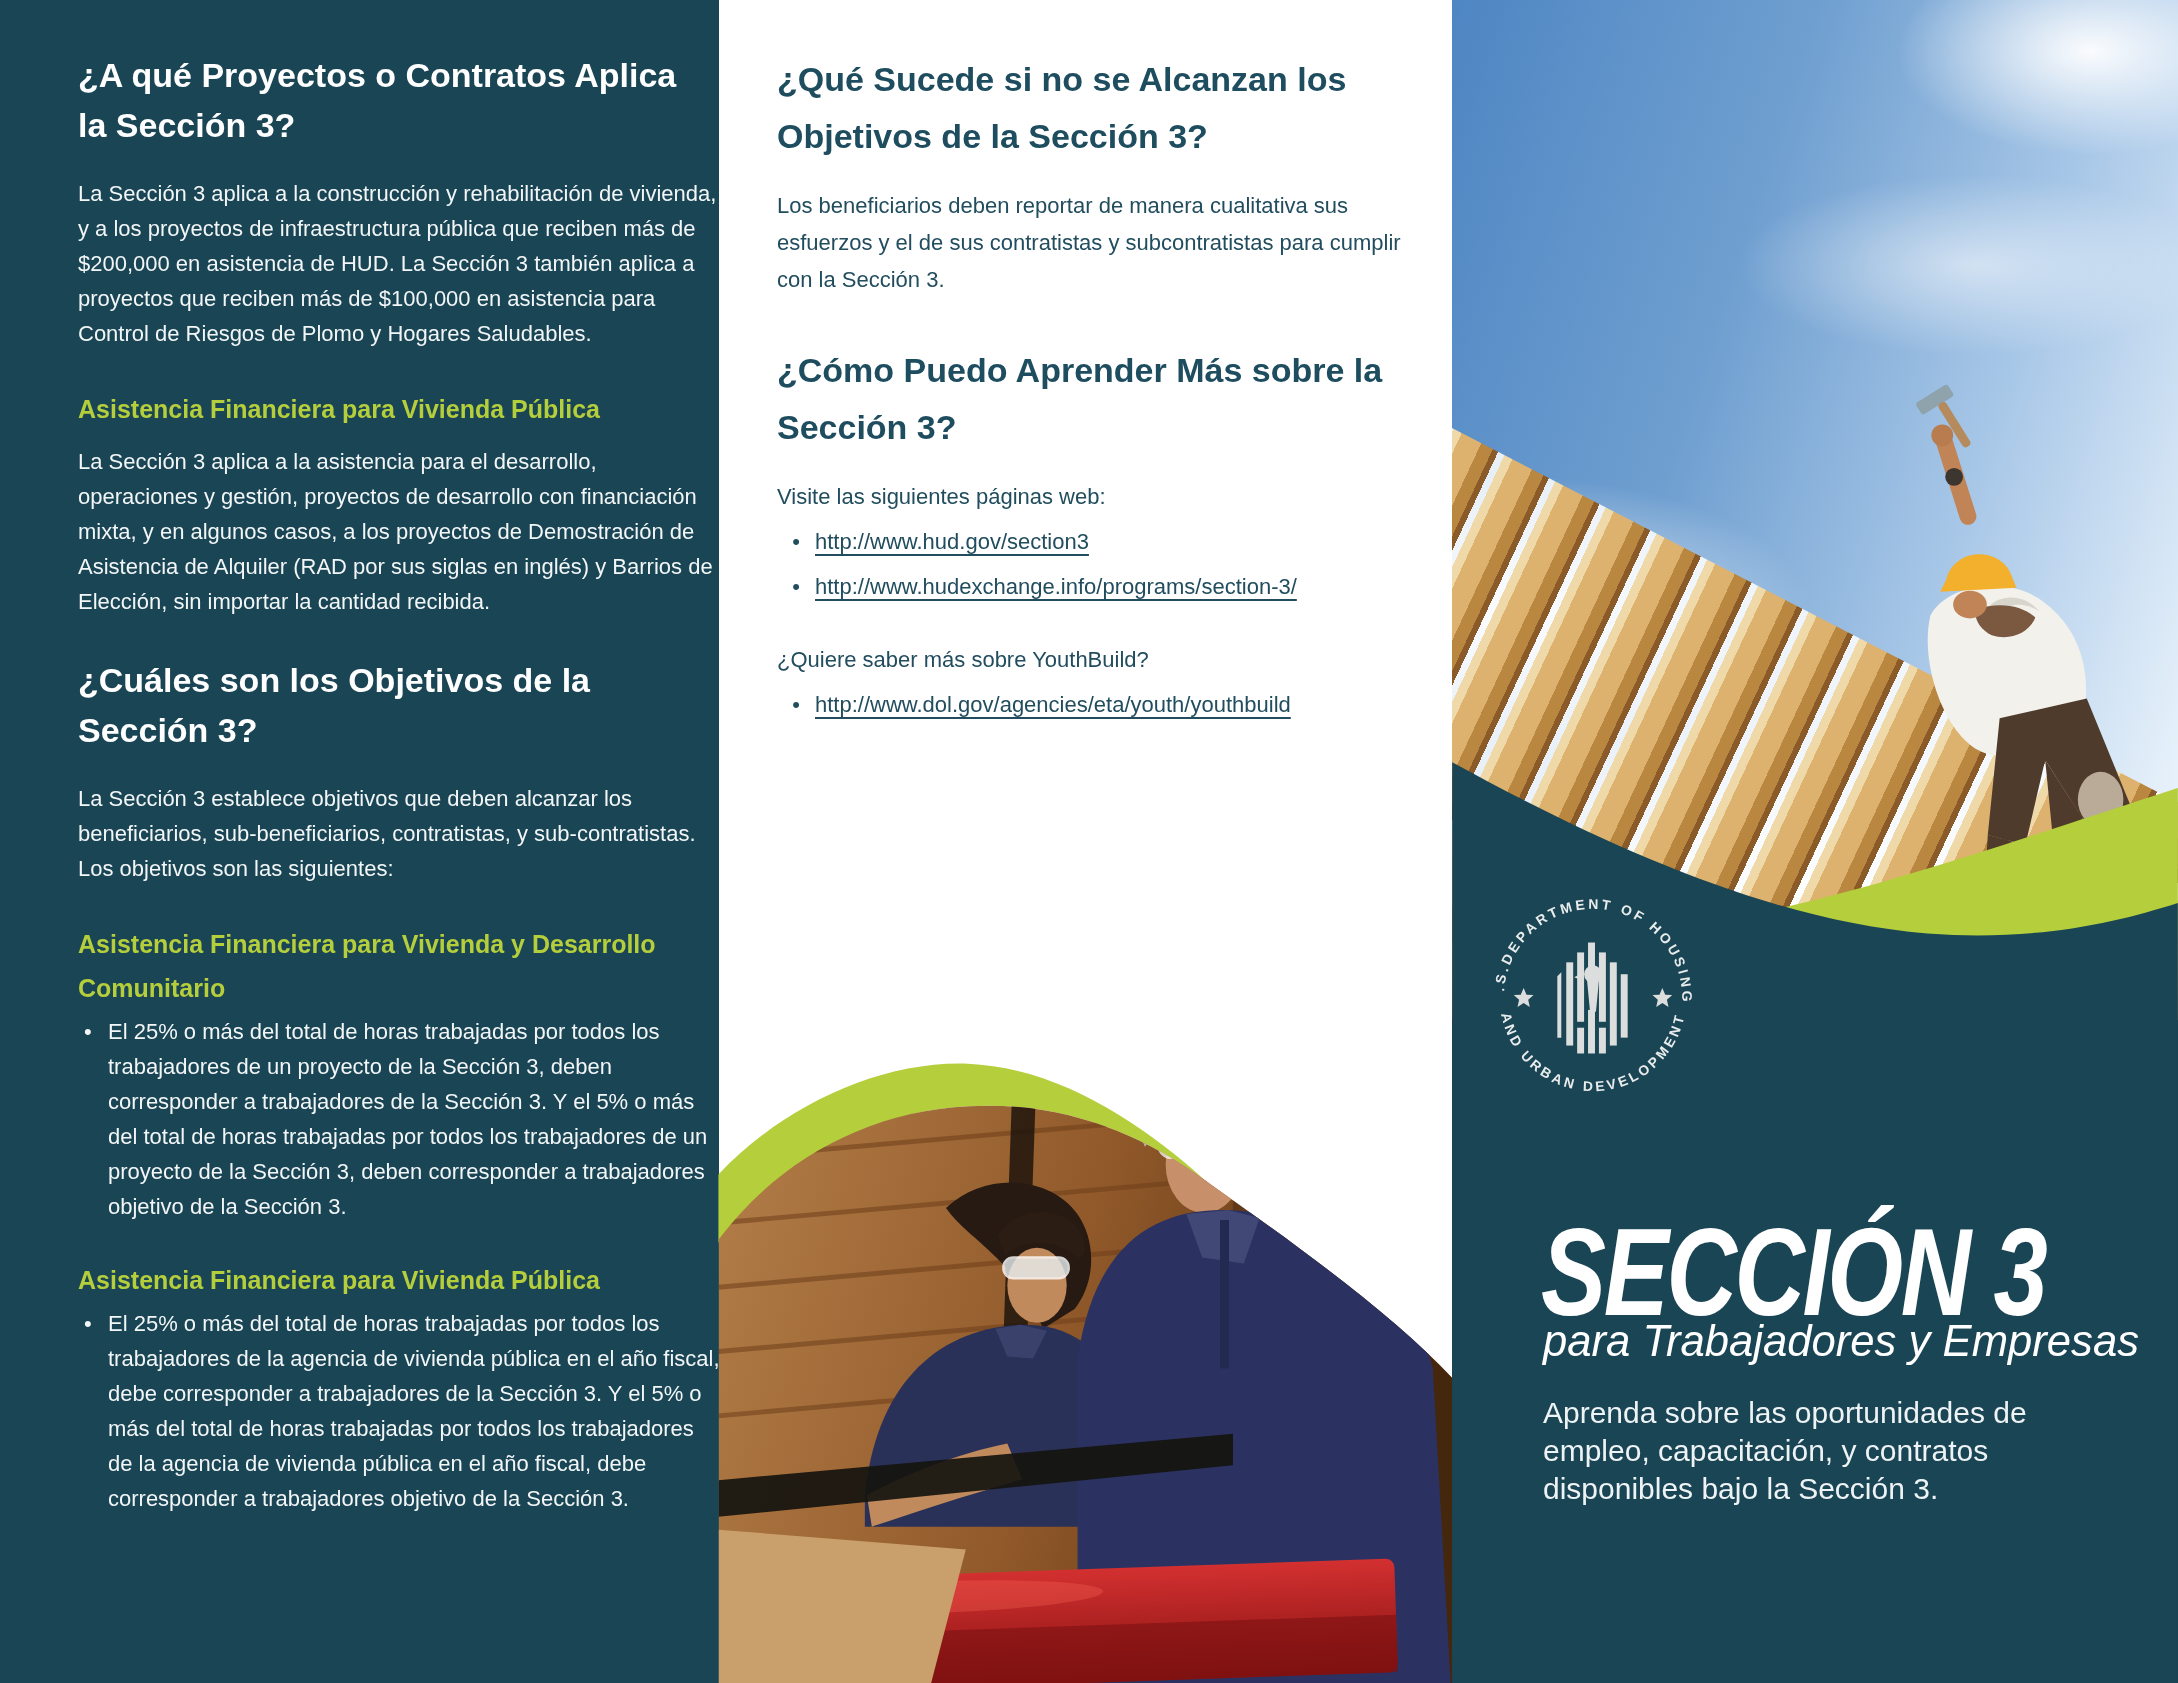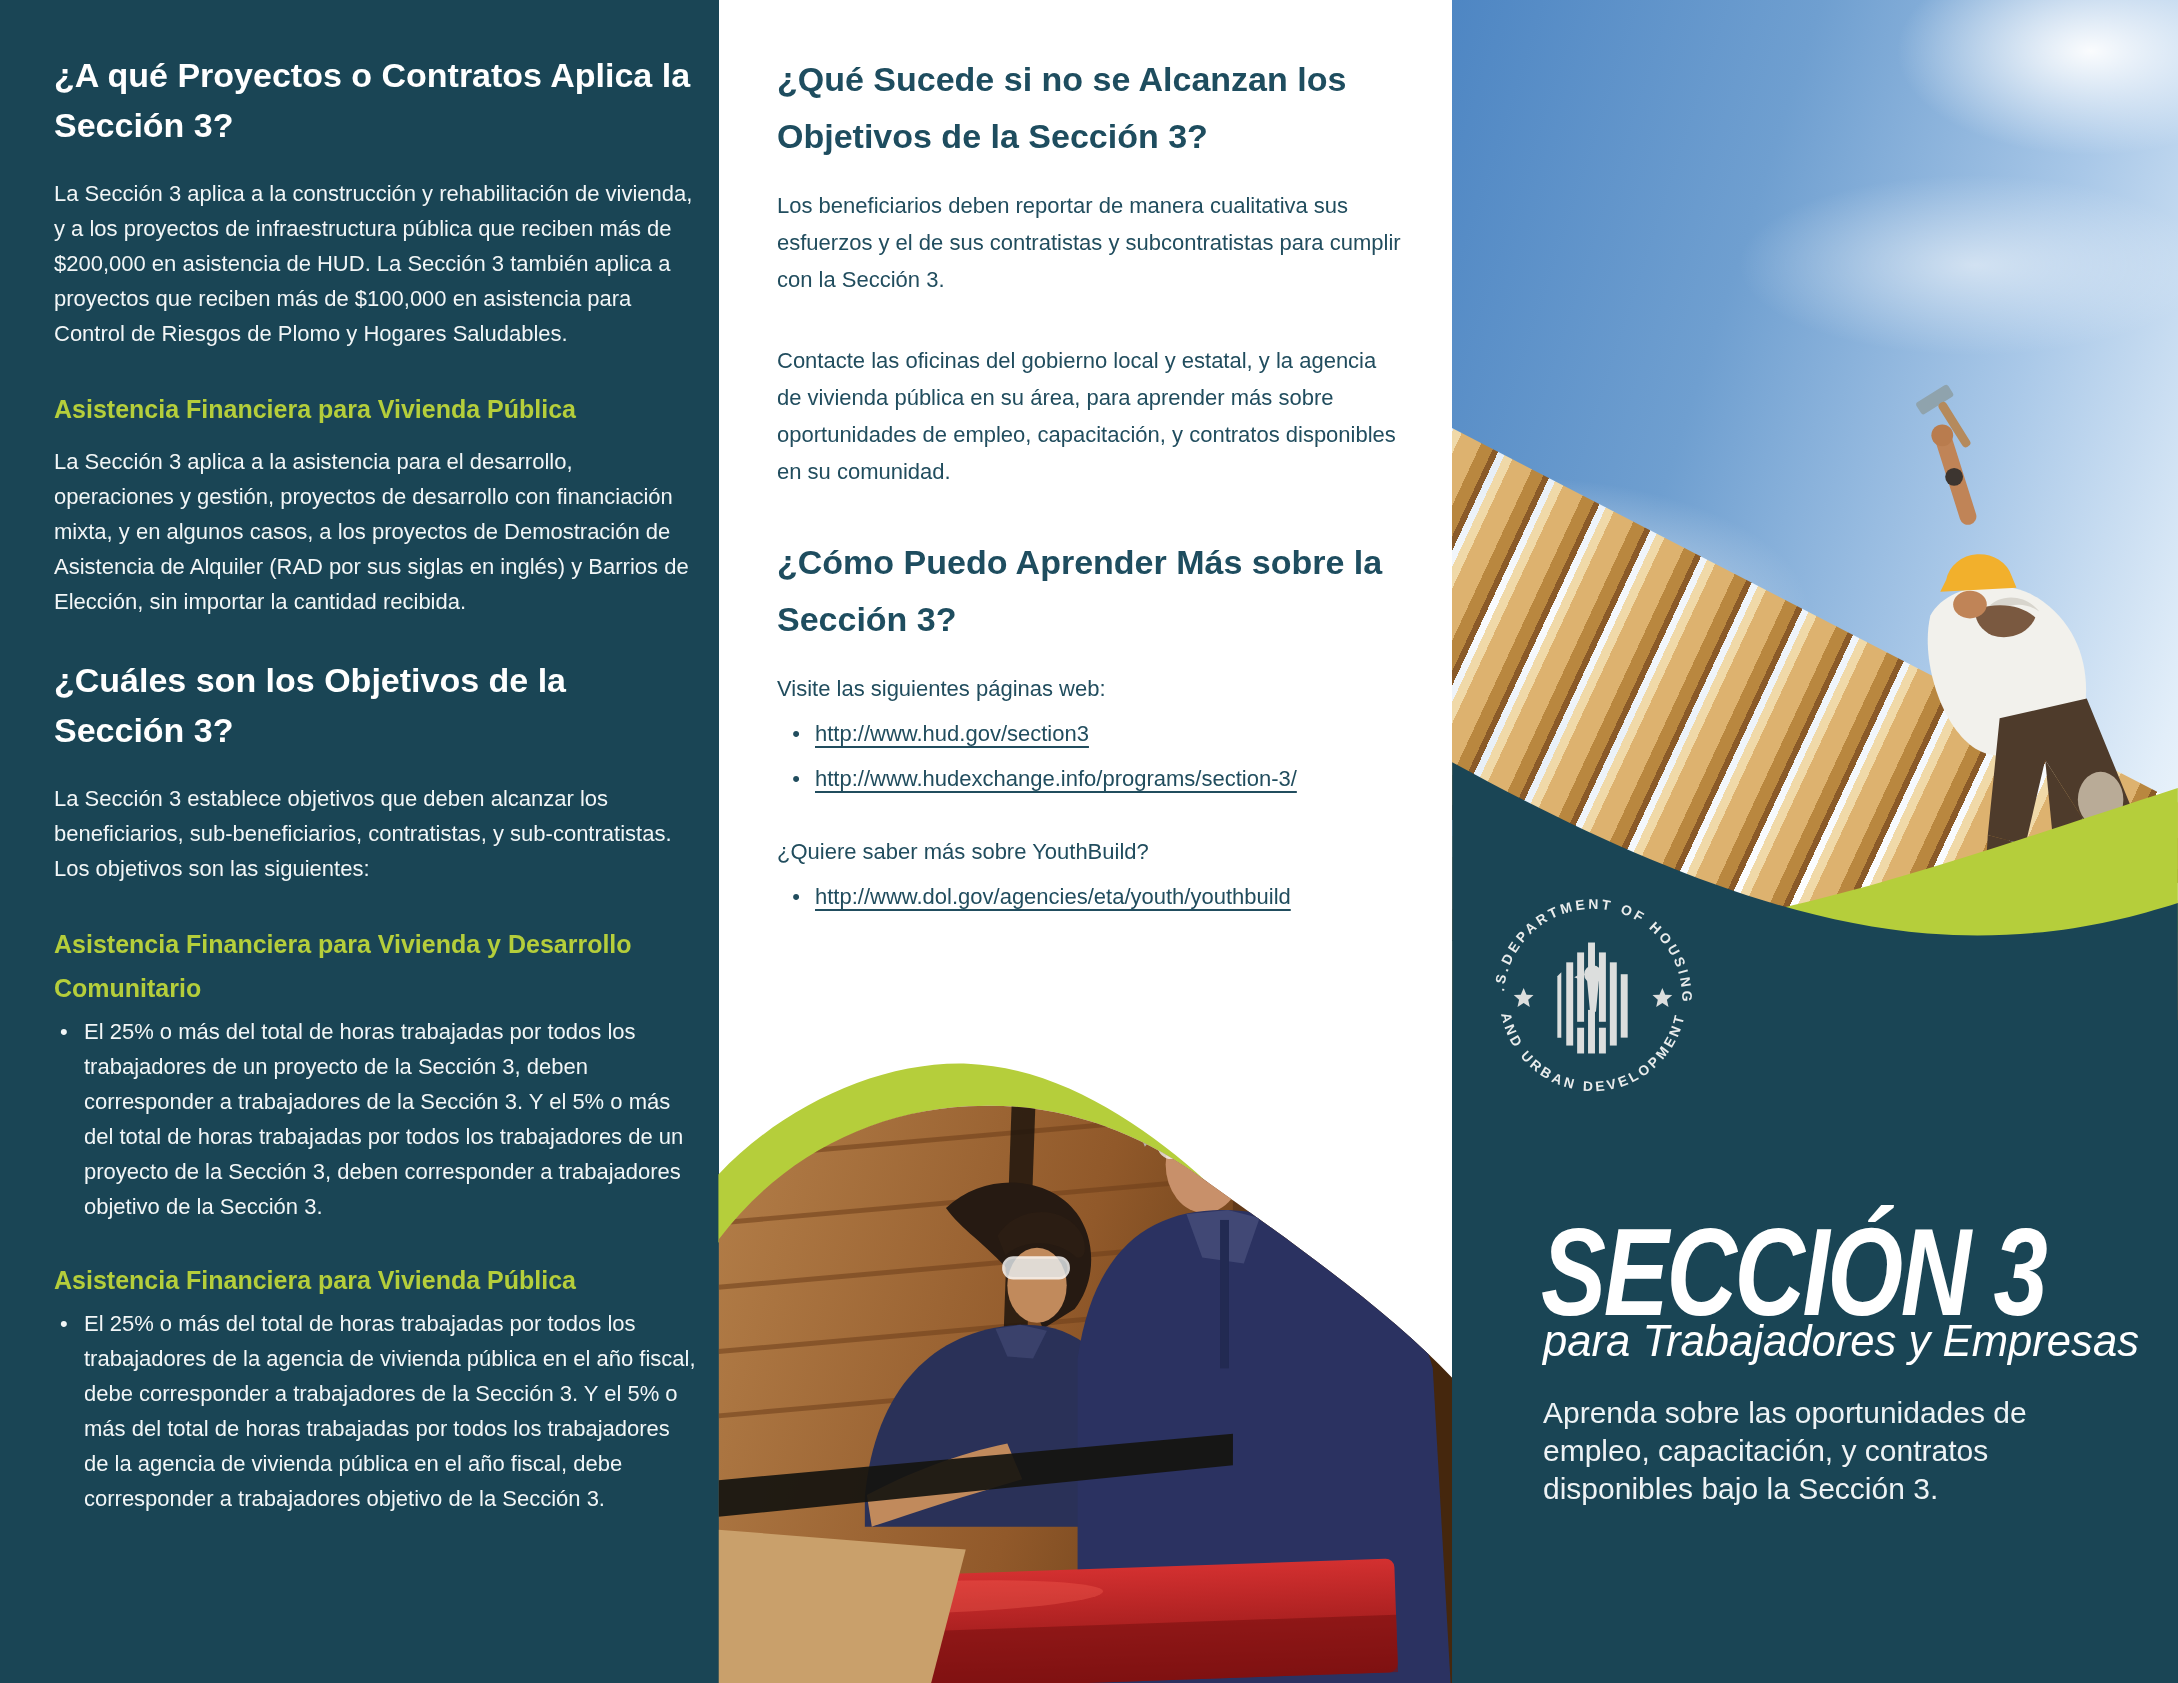--- a/index.html
+++ b/index.html
@@ -1,20 +1,20 @@
 <!DOCTYPE html>
 <html><head>
 <meta charset="utf-8">
 <style>
   html,body{margin:0;padding:0;background:#ffffff;}
   body{width:2178px;height:1683px;font-family:"Liberation Sans",sans-serif;-webkit-font-smoothing:antialiased;}
   .brochure{position:relative;width:2178px;height:1683px;overflow:hidden;background:#ffffff;}
 
   
-  .panel-left{position:absolute;left:0;top:0;width:719px;height:1683px;background:#1a4555;color:#ffffff;box-sizing:border-box;padding:50px 26px 0 54px;}
+  .panel-left{position:absolute;left:0;top:0;width:719px;height:1683px;background:#1a4555;color:#ffffff;box-sizing:border-box;padding:50px 26px 0 78px;}
   .lp-h{font-size:34px;font-weight:bold;line-height:50px;color:#ffffff;margin:0 0 26px 0;}
   .lp-sub{font-size:25px;font-weight:bold;line-height:44px;color:#b5ce3b;margin:0 0 4px 0;}
   .lp-body{font-size:22px;line-height:35px;color:#f2f6f7;margin:13px 0 36px 0;width:642px;}
   .lp-gap{margin-top:24px;}
   .li{display:flex;width:642px;margin:0 0 34px 0;}
   .li .b{width:30px;flex:0 0 30px;font-size:22px;line-height:35px;color:#f2f6f7;padding-left:6px;box-sizing:border-box;}
   .li .t{flex:1;font-size:22px;line-height:35px;color:#f2f6f7;}
 
   
   .panel-mid{position:absolute;left:719px;top:0;width:734px;height:1279px;background:#ffffff;}
@@ -72,21 +72,20 @@
     <div class="li">
       <span class="b">•</span>
       <span class="t">El 25% o más del total de horas trabajadas por todos los trabajadores de la agencia de vivienda pública en el año fiscal, debe corresponder a trabajadores de la Sección 3. Y el 5% o más del total de horas trabajadas por todos los trabajadores de la agencia de vivienda pública en el año fiscal, debe corresponder a trabajadores objetivo de la Sección 3.</span>
     </div>
   </div>
 
   <div class="panel-mid">
     <div class="mid-content">
       <div class="mp-h">¿Qué Sucede si no se Alcanzan los Objetivos de la Sección 3?</div>
       <div class="mp-body">Los beneficiarios deben reportar de manera cualitativa sus esfuerzos y el de sus contratistas y subcontratistas para cumplir con la Sección 3.</div>
-      <div class="mp-body">Contacte las oficinas del gobierno local y estatal, y la agencia de vivienda pública en su área, para aprender más sobre oportunidades de empleo, capacitación, y contratos disponibles en su comunidad.</div>
       <div class="mp-h">¿Cómo Puedo Aprender Más sobre la Sección 3?</div>
       <div class="mp-small">Visite las siguientes páginas web:</div>
       <div class="mp-links">
         <div class="mp-li">
           <span class="b">•</span>
           <span class="lnk">http://www.hud.gov/section3</span>
         </div>
         <div class="mp-li">
           <span class="b">•</span>
           <span class="lnk">http://www.hudexchange.info/programs/section-3/</span>

